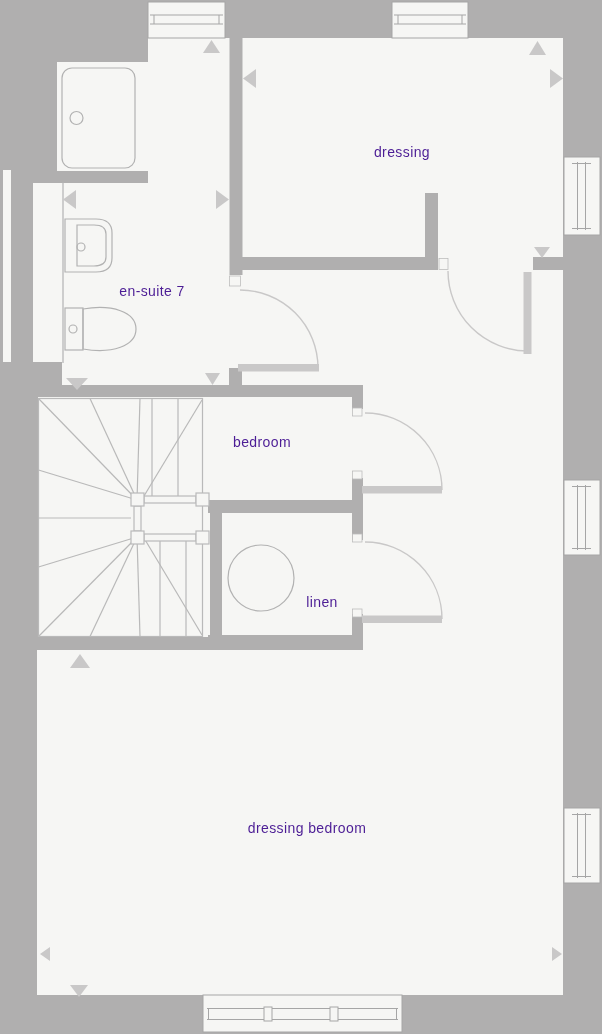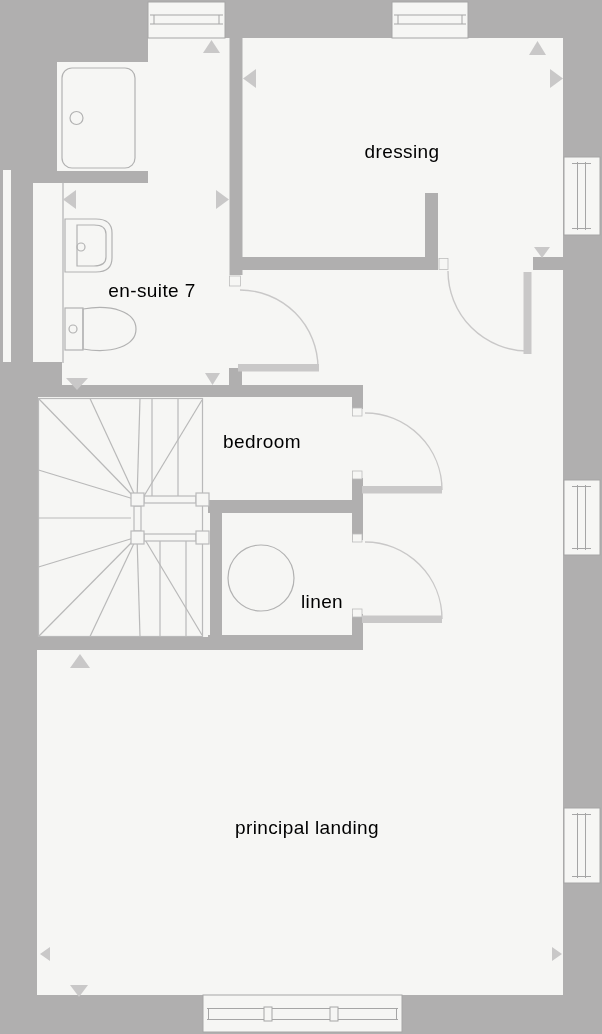--- a/index.html
+++ b/index.html
@@ -1,20 +1,20 @@
 <!DOCTYPE html>
 <html><head>
 <meta charset="utf-8">
 <style>
   html,body{margin:0;padding:0;background:#b0afaf;}
   .plan{position:relative;width:602px;height:1034px;background:#b0afaf;overflow:hidden;
         font-family:"Liberation Sans",sans-serif;}
   .plan svg{position:absolute;left:0;top:0;display:block;}
   .room-label{position:absolute;transform:translate(-50%,-50%);
-        font-size:19px;color:#000000;letter-spacing:.4px;white-space:nowrap;}
+        font-size:14px;color:#4c1d95;letter-spacing:.4px;white-space:nowrap;}
   #lbl-dressing{left:402px;top:152px}
   #lbl-ensuite{left:152px;top:291px}
   #lbl-landing{left:262px;top:442px}
   #lbl-linen{left:322px;top:602px}
   #lbl-bedroom{left:307px;top:828px}
 </style>
 </head>
 <body>
 
 <div class="plan">
@@ -185,14 +185,14 @@
     <polygon points="70,985 88,985 79,997"></polygon>
     <polygon points="50,947 50,961 40,954"></polygon>
     <polygon points="552,947 552,961 562,954"></polygon>
   </g>
 </svg>
 
   <div class="room-label" id="lbl-dressing">dressing</div>
   <div class="room-label" id="lbl-ensuite">en-suite 7</div>
   <div class="room-label" id="lbl-landing">bedroom</div>
   <div class="room-label" id="lbl-linen">linen</div>
-  <div class="room-label" id="lbl-bedroom">principal landing</div>
+  <div class="room-label" id="lbl-bedroom">dressing bedroom</div>
 </div>
 
 </body></html>

